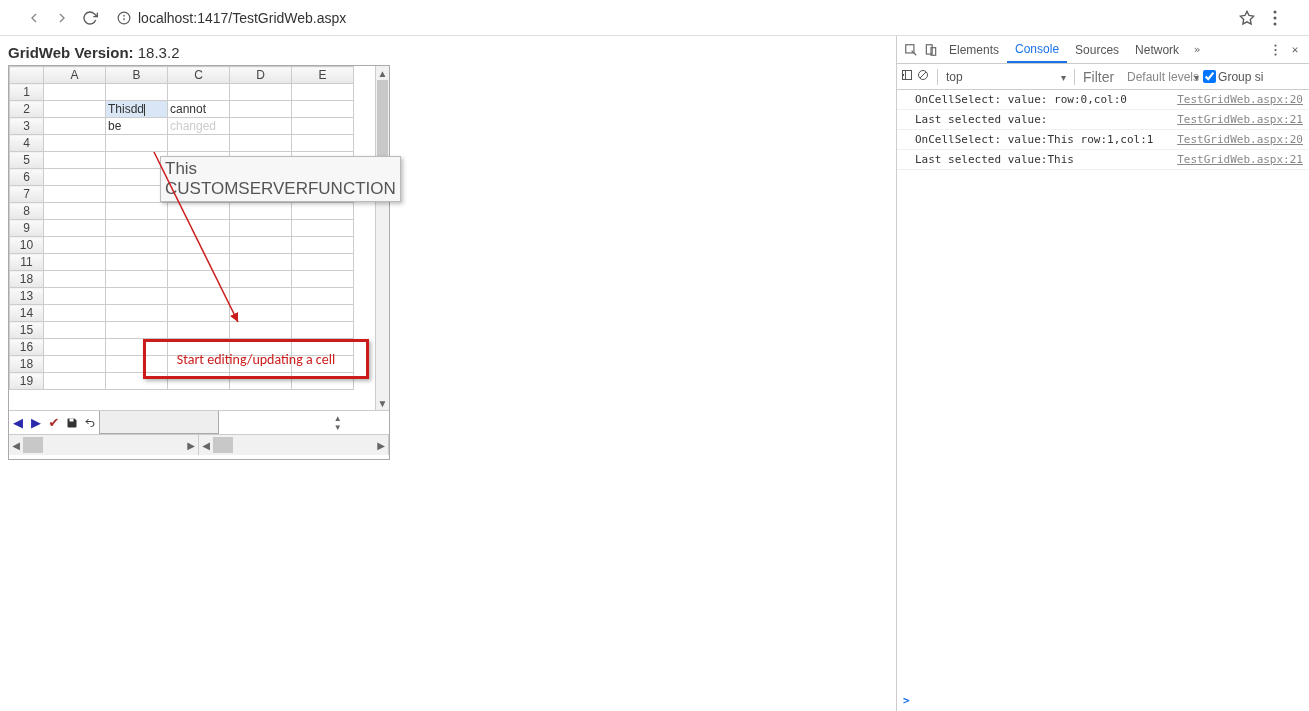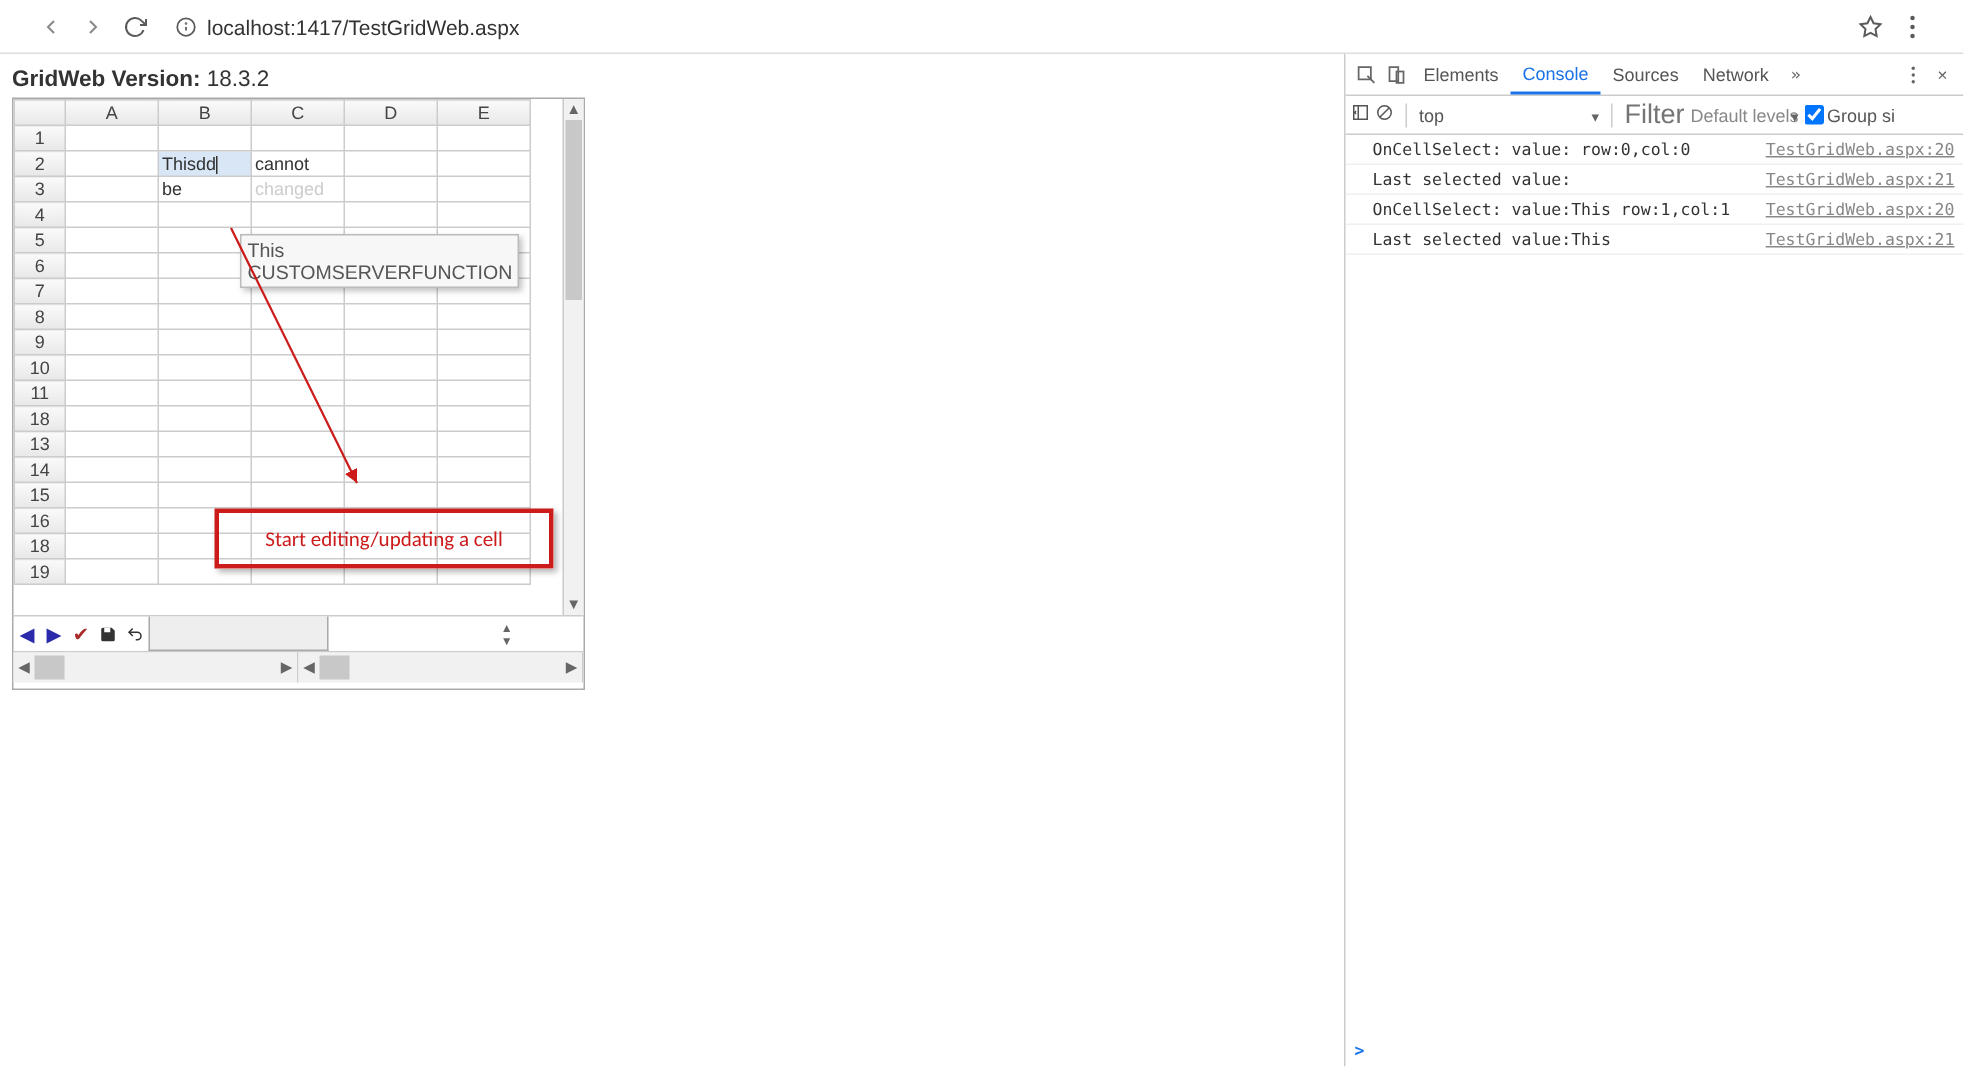--- a/index.html
+++ b/index.html
@@ -34,21 +34,21 @@
   table.grid th, table.grid td { border: 1px solid #ccc; font-size: 12px; text-align: center; height: 17px; }
   table.grid th { background: linear-gradient(#fafafa,#e8e8e8); color:#444; font-weight:normal; }
   table.grid .rowhead { width: 34px; background: linear-gradient(#fafafa,#e8e8e8); }
   table.grid .col { width: 62px; }
   table.grid td { text-align: left; padding: 0 2px; color:#333; background:#fff; }
   table.grid td.selected { background: #d8e6f5; }
   table.grid td.faded { color:#ccc; }
   .edit-cursor { display:inline-block; width:1px; height:12px; background:#333; vertical-align:middle; }
 
   
-  .tooltip { position: absolute; left: 160px; top: 120px; background: #f7f7f7; border: 1px solid #bbb; box-shadow: 2px 2px 4px rgba(0,0,0,0.25); padding: 2px 4px; font-size: 13px; color:#555; z-index: 5; }
+  .tooltip { position: absolute; left: 160px; top: 120px; background: #f7f7f7; border: 1px solid #bbb; box-shadow: 2px 2px 4px rgba(0,0,0,0.25); padding: 2px 4px; font-size: 17px; color:#555; z-index: 5; }
 
   
   .anno-svg { position: absolute; left: 8px; top: 30px; pointer-events: none; z-index: 6; }
   .anno-box { position: absolute; left: 143px; top: 303px; width: 226px; height: 40px; border: 3px solid #cc1b1b; background: rgba(255,255,255,0.0); display:flex; align-items:center; justify-content:center; box-shadow: 2px 2px 4px rgba(0,0,0,0.3); z-index: 6; }
   .anno-box span { color: #cc1b1b; font-size: 14px; font-family: Calibri, sans-serif; }
 
   
   .grid-footer { height: 50px; border-top: 1px solid #ccc; }
   .footer-row1 { height: 24px; display:flex; align-items:stretch; border-bottom:1px solid #ccc; }
   .footer-btn { width: 18px; display:flex; align-items:center; justify-content:center; cursor:pointer; color:#2a2aaa; }
@@ -68,21 +68,21 @@
   .devtools { width: 413px; border-left: 1px solid #ccc; display:flex; flex-direction:column; font-family: Menlo, Consolas, monospace; font-size: 11px; color:#333; }
   .dt-header { height: 28px; border-bottom:1px solid #ccc; display:flex; align-items:center; padding:0 4px; }
   .dt-header .seg { padding: 0 8px; height:100%; display:flex; align-items:center; cursor:pointer; color:#555; font-family:Arial; font-size:12px; }
   .dt-header .seg.active { color:#1a73e8; border-bottom:2px solid #1a73e8; }
   .dt-header .icon { width:20px; display:flex; align-items:center; justify-content:center; color:#666; }
   .dt-header .spacer { flex:1; }
   .dt-subheader { height: 26px; border-bottom:1px solid #ccc; display:flex; align-items:center; padding:0 4px; gap:4px; font-family:Arial; font-size:12px; color:#555; }
   .dt-subheader .sep { width:1px; height:16px; background:#ccc; margin:0 4px; }
   .dt-subheader .sel-wrap { position:relative; border:none; }
   .dt-subheader .sel-wrap::after { content:"▾"; position:absolute; right:0; top:2px; font-size:10px; color:#666; }
-  .dt-subheader .filter { width:40px; border:none; font-size:18px; color:#4c1d95; background:transparent;}
+  .dt-subheader .filter { width:40px; border:none; font-size:14px; color:#4c1d95; background:transparent;}
   .dt-subheader label { display:flex; align-items:center; gap:2px; }
   .dt-subheader .fade { color:#888; }
 
   .dt-messages { flex:1; overflow:auto; }
   .msg-row { display:flex; padding:3px 6px 3px 18px; border-bottom:1px solid #f0f0f0; align-items:flex-start; }
   .msg-row .body { flex:1; white-space:pre-wrap; word-break:break-word; }
   .msg-row .src { color:#888; text-decoration:underline; padding-left:8px; white-space:nowrap; }
   .dt-prompt { padding:4px 6px; color:#1a73e8; font-weight:bold; }
 </style>
 </head>

